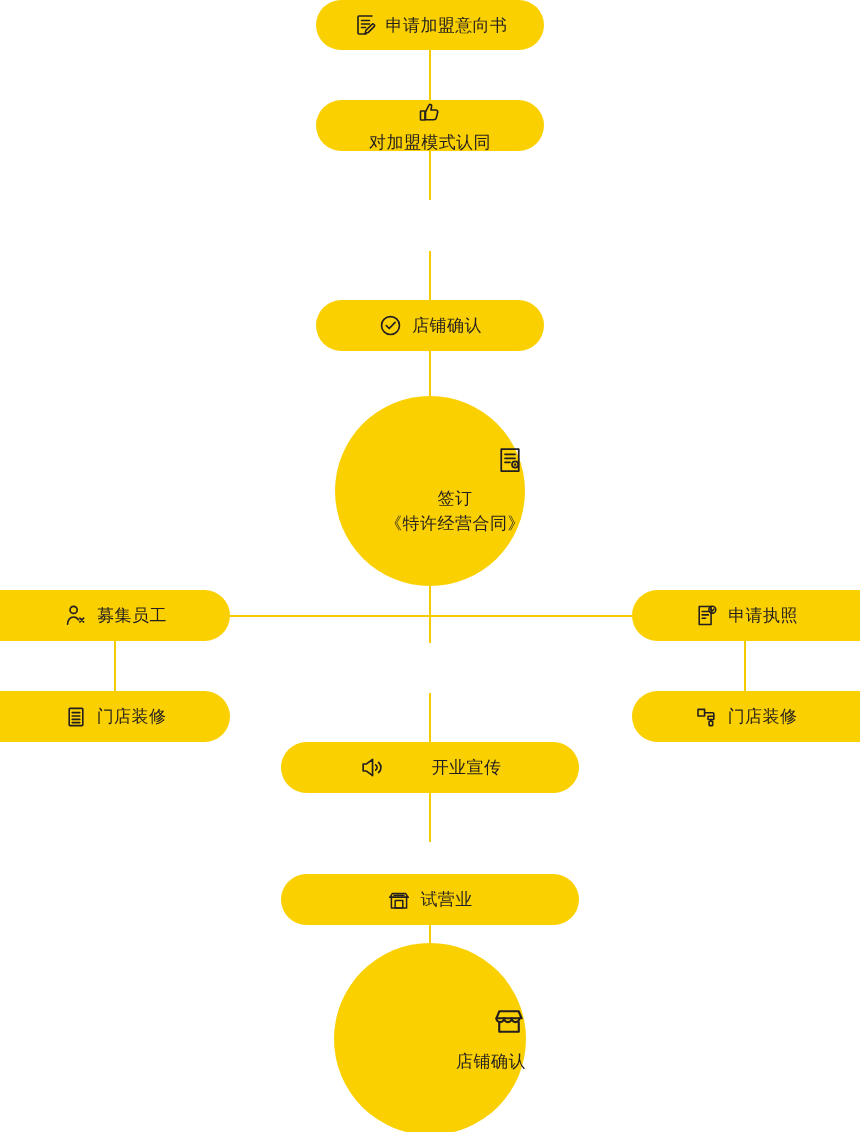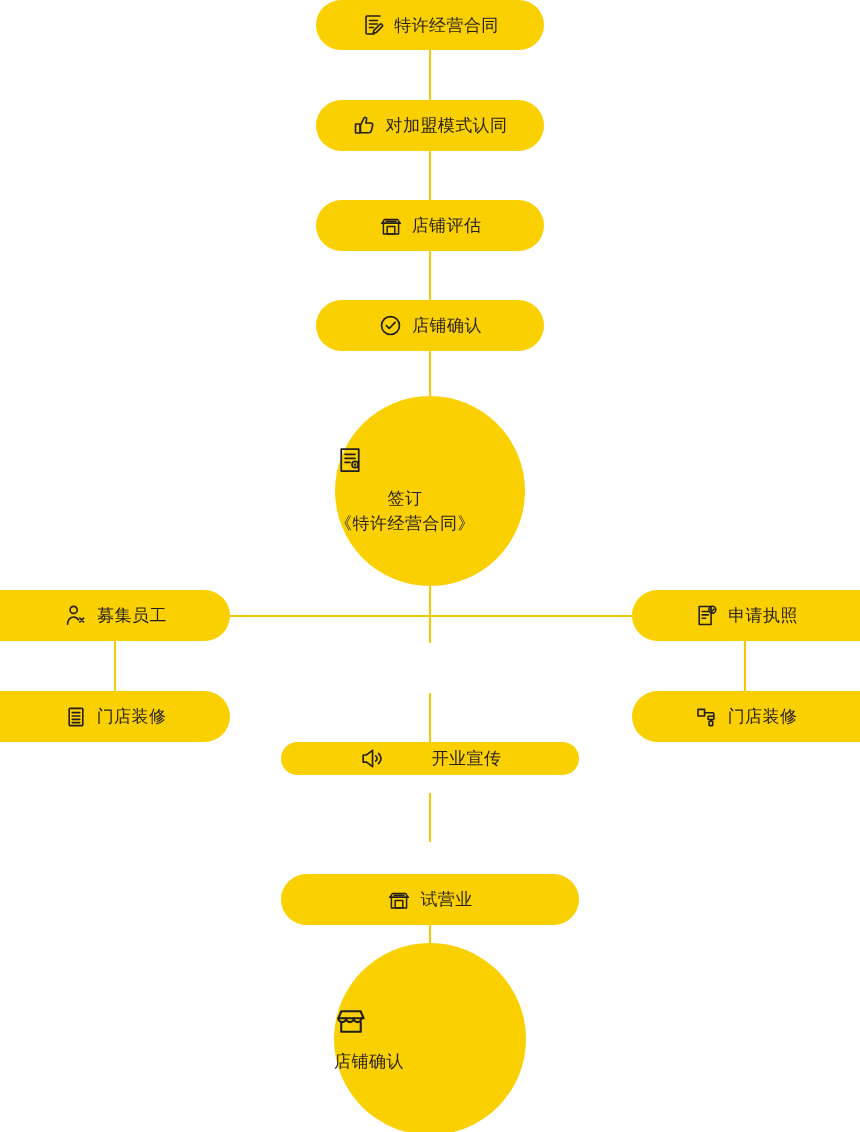--- a/index.html
+++ b/index.html
@@ -56,21 +56,21 @@
   
   .pill.left-edge { justify-content: center; }
 
   
   .circle {
     position: absolute;
     background: #FBD000;
     border-radius: 50%;
     display: flex;
     flex-direction: column;
-    align-items: flex-start;
+    align-items: flex-end;
     justify-content: center;
     color: #231f20;
     text-align: center;
   }
   .circle .ico { margin-bottom: 12px; }
   .circle .label {
     font-size: 17px;
     line-height: 1.45;
     letter-spacing: 0.5px;
     white-space: pre-line;
@@ -98,137 +98,125 @@
   <div class="conn v" style="left:744px; top:641px; height:50px;"></div>
 
   <div class="pill" style="left:316px; top:0px; width:228px; height:50px;">
     <span class="ico">
       <svg width="24" height="24" viewBox="0 0 24 24" fill="none" stroke="#231f20" stroke-width="1.6" stroke-linecap="round" stroke-linejoin="round">
         <path d="M19 3H6a1 1 0 0 0-1 1v16a1 1 0 0 0 1 1h7"></path>
         <path d="M8.5 7.5h8M8.5 11h8M8.5 14.5h4"></path>
         <path d="M21.3 13.4l-6.2 6.2-3 .8.8-3 6.2-6.2a1.1 1.1 0 0 1 1.6 0l.6.6a1.1 1.1 0 0 1 0 1.6z"></path>
       </svg>
     </span>
-    <span class="label">特许经营合同</span>
-  </div>
-
-  <div class="pill" style="left:316px; top:100px; width:228px; height:51px;">
+    <span class="label">申请加盟意向书</span>
+  </div>
+
+  <div class="pill" style="left:316px; top:100px; width:228px; height:51px;flex-direction:column;">
     <span class="ico">
       <svg width="24" height="24" viewBox="0 0 24 24" fill="none" stroke="#231f20" stroke-width="1.6" stroke-linecap="round" stroke-linejoin="round">
         <rect x="2.5" y="10" width="4.5" height="9" rx="0.6"></rect>
         <path d="M7.5 11.2l3.2-6.6c.4-.9 1-1.4 1.8-1.2.9.2 1.3 1 1.1 2l-.7 3.6h4.9c1.3 0 2.2 1.1 1.9 2.3l-1.4 5.4c-.3 1.2-1.3 2-2.5 2H7.5z"></path>
       </svg>
     </span>
     <span class="label">对加盟模式认同</span>
   </div>
 
-  <div class="pill" style="left:316px; top:200px; width:228px; height:51px;">
+
+  <div class="pill" style="left:316px; top:300px; width:228px; height:51px;text-align:right;">
+    <span class="ico">
+      <svg width="25" height="25" viewBox="0 0 24 24" fill="none" stroke="#231f20" stroke-width="1.6" stroke-linecap="round" stroke-linejoin="round">
+        <circle cx="12" cy="12" r="8.6"></circle>
+        <path d="M8 12.1l2.8 2.8L16.4 9"></path>
+      </svg>
+    </span>
+    <span class="label">店铺确认</span>
+  </div>
+
+  <div class="circle" style="left:335px; top:396px; width:190px; height:190px;">
+    <span class="ico">
+      <svg width="30" height="30" viewBox="0 0 24 24" fill="none" stroke="#231f20" stroke-width="1.4" stroke-linecap="round" stroke-linejoin="round">
+        <path d="M5 3.2h14v17.6H5z"></path>
+        <path d="M8 7.4h8M8 10.6h8M8 13.8h4"></path>
+        <circle cx="16.1" cy="15.5" r="2.5"></circle>
+        <path d="M16.1 14.1l.42 .88.97.13-.7.68.17.96-.86-.45-.86.45.17-.96-.7-.68.97-.13z" fill="#231f20" stroke="none"></path>
+      </svg>
+    </span>
+    <span class="label">签订
+《特许经营合同》</span>
+  </div>
+
+  <div class="pill left-edge" style="left:-26px; top:590px; width:256px; height:51px; padding-left:26px;">
+    <span class="ico">
+      <svg width="25" height="25" viewBox="0 0 24 24" fill="none" stroke="#231f20" stroke-width="1.6" stroke-linecap="round" stroke-linejoin="round">
+        <circle cx="10.2" cy="6.6" r="3.4"></circle>
+        <path d="M4.4 20.4c0-3.9 2.6-7 5.8-7 1.9 0 3.6 1.1 4.7 2.8"></path>
+        <path d="M16.2 14.6l3.6 3.6M19.8 14.6l-3.6 3.6"></path>
+      </svg>
+    </span>
+    <span class="label">募集员工</span>
+  </div>
+
+  <div class="pill left-edge" style="left:-26px; top:691px; width:256px; height:51px; padding-left:26px;">
+    <span class="ico">
+      <svg width="24" height="24" viewBox="0 0 24 24" fill="none" stroke="#231f20" stroke-width="1.6" stroke-linecap="round" stroke-linejoin="round">
+        <rect x="5.2" y="3.4" width="13.6" height="17.2" rx="0.8"></rect>
+        <path d="M8.2 7.6h7.6M8.2 11h7.6M8.2 14.4h7.6M8.2 17.6h7.6"></path>
+      </svg>
+    </span>
+    <span class="label">门店装修</span>
+  </div>
+
+  <div class="pill" style="left:632px; top:590px; width:254px; height:51px; padding-right:26px;">
+    <span class="ico">
+      <svg width="25" height="25" viewBox="0 0 24 24" fill="none" stroke="#231f20" stroke-width="1.5" stroke-linecap="round" stroke-linejoin="round">
+        <path d="M5 3.4h11.4V20.6H5z"></path>
+        <path d="M7.8 8.2h6M7.8 11.4h6M7.8 14.6h3.4"></path>
+        <circle cx="17.6" cy="6.4" r="3.3"></circle>
+        <path d="M16.1 6.2l1.5 1.5 1.6-1.9"></path>
+      </svg>
+    </span>
+    <span class="label">申请执照</span>
+  </div>
+
+  <div class="pill" style="left:632px; top:691px; width:254px; height:51px; padding-right:26px;">
+    <span class="ico">
+      <svg width="24" height="24" viewBox="0 0 24 24" fill="none" stroke="#231f20" stroke-width="1.6" stroke-linecap="round" stroke-linejoin="round">
+        <rect x="3" y="4.4" width="6.6" height="6.6"></rect>
+        <path d="M9.6 7.7h8.2a1 1 0 0 1 1 1v2.6"></path>
+        <rect x="13" y="11.3" width="5.8" height="3.2" rx="0.4"></rect>
+        <path d="M15.9 14.5v1.7"></path>
+        <rect x="14.1" y="16.2" width="3.6" height="4.4" rx="0.5"></rect>
+      </svg>
+    </span>
+    <span class="label">门店装修</span>
+  </div>
+
+
+  <div class="pill" style="left:281px; top:742px; width:298px; height:51px;gap:48px;">
+    <span class="ico">
+      <svg width="25" height="25" viewBox="0 0 24 24" fill="none" stroke="#231f20" stroke-width="1.6" stroke-linecap="round" stroke-linejoin="round">
+        <path d="M4 8.6h3.2L13 4.2v15.6L7.2 15.4H4z"></path>
+        <path d="M16 9.4c.9.8 1.4 1.7 1.4 2.6s-.5 1.8-1.4 2.6"></path>
+        <path d="M18.8 7.2c1.5 1.3 2.3 2.9 2.3 4.8s-.8 3.5-2.3 4.8"></path>
+      </svg>
+    </span>
+    <span class="label">开业宣传</span>
+  </div>
+
+  <div class="pill" style="left:281px; top:874px; width:298px; height:51px;">
     <span class="ico">
       <svg width="24" height="24" viewBox="0 0 24 24" fill="none" stroke="#231f20" stroke-width="1.5" stroke-linecap="round" stroke-linejoin="round">
         <path d="M3.2 9.2L5.4 5.4h13.2l2.2 3.8z"></path>
         <path d="M4.4 9.2V20h15.2V9.2"></path>
         <path d="M2.6 9.2h18.8"></path>
         <rect x="8.2" y="12.6" width="7.6" height="7.4"></rect>
         <path d="M7 7.3h10"></path>
       </svg>
     </span>
-    <span class="label">店铺评估</span>
-  </div>
-
-  <div class="pill" style="left:316px; top:300px; width:228px; height:51px;text-align:right;">
-    <span class="ico">
-      <svg width="25" height="25" viewBox="0 0 24 24" fill="none" stroke="#231f20" stroke-width="1.6" stroke-linecap="round" stroke-linejoin="round">
-        <circle cx="12" cy="12" r="8.6"></circle>
-        <path d="M8 12.1l2.8 2.8L16.4 9"></path>
-      </svg>
-    </span>
-    <span class="label">店铺确认</span>
-  </div>
-
-  <div class="circle" style="left:335px; top:396px; width:190px; height:190px;">
-    <span class="ico">
-      <svg width="30" height="30" viewBox="0 0 24 24" fill="none" stroke="#231f20" stroke-width="1.4" stroke-linecap="round" stroke-linejoin="round">
-        <path d="M5 3.2h14v17.6H5z"></path>
-        <path d="M8 7.4h8M8 10.6h8M8 13.8h4"></path>
-        <circle cx="16.1" cy="15.5" r="2.5"></circle>
-        <path d="M16.1 14.1l.42 .88.97.13-.7.68.17.96-.86-.45-.86.45.17-.96-.7-.68.97-.13z" fill="#231f20" stroke="none"></path>
-      </svg>
-    </span>
-    <span class="label">签订
-《特许经营合同》</span>
-  </div>
-
-  <div class="pill left-edge" style="left:-26px; top:590px; width:256px; height:51px; padding-left:26px;">
-    <span class="ico">
-      <svg width="25" height="25" viewBox="0 0 24 24" fill="none" stroke="#231f20" stroke-width="1.6" stroke-linecap="round" stroke-linejoin="round">
-        <circle cx="10.2" cy="6.6" r="3.4"></circle>
-        <path d="M4.4 20.4c0-3.9 2.6-7 5.8-7 1.9 0 3.6 1.1 4.7 2.8"></path>
-        <path d="M16.2 14.6l3.6 3.6M19.8 14.6l-3.6 3.6"></path>
-      </svg>
-    </span>
-    <span class="label">募集员工</span>
-  </div>
-
-  <div class="pill left-edge" style="left:-26px; top:691px; width:256px; height:51px; padding-left:26px;">
-    <span class="ico">
-      <svg width="24" height="24" viewBox="0 0 24 24" fill="none" stroke="#231f20" stroke-width="1.6" stroke-linecap="round" stroke-linejoin="round">
-        <rect x="5.2" y="3.4" width="13.6" height="17.2" rx="0.8"></rect>
-        <path d="M8.2 7.6h7.6M8.2 11h7.6M8.2 14.4h7.6M8.2 17.6h7.6"></path>
-      </svg>
-    </span>
-    <span class="label">门店装修</span>
-  </div>
-
-  <div class="pill" style="left:632px; top:590px; width:254px; height:51px; padding-right:26px;">
-    <span class="ico">
-      <svg width="25" height="25" viewBox="0 0 24 24" fill="none" stroke="#231f20" stroke-width="1.5" stroke-linecap="round" stroke-linejoin="round">
-        <path d="M5 3.4h11.4V20.6H5z"></path>
-        <path d="M7.8 8.2h6M7.8 11.4h6M7.8 14.6h3.4"></path>
-        <circle cx="17.6" cy="6.4" r="3.3"></circle>
-        <path d="M16.1 6.2l1.5 1.5 1.6-1.9"></path>
-      </svg>
-    </span>
-    <span class="label">申请执照</span>
-  </div>
-
-  <div class="pill" style="left:632px; top:691px; width:254px; height:51px; padding-right:26px;">
-    <span class="ico">
-      <svg width="24" height="24" viewBox="0 0 24 24" fill="none" stroke="#231f20" stroke-width="1.6" stroke-linecap="round" stroke-linejoin="round">
-        <rect x="3" y="4.4" width="6.6" height="6.6"></rect>
-        <path d="M9.6 7.7h8.2a1 1 0 0 1 1 1v2.6"></path>
-        <rect x="13" y="11.3" width="5.8" height="3.2" rx="0.4"></rect>
-        <path d="M15.9 14.5v1.7"></path>
-        <rect x="14.1" y="16.2" width="3.6" height="4.4" rx="0.5"></rect>
-      </svg>
-    </span>
-    <span class="label">门店装修</span>
-  </div>
-
-
-  <div class="pill" style="left:281px; top:742px; width:298px; height:33px;gap:48px;">
-    <span class="ico">
-      <svg width="25" height="25" viewBox="0 0 24 24" fill="none" stroke="#231f20" stroke-width="1.6" stroke-linecap="round" stroke-linejoin="round">
-        <path d="M4 8.6h3.2L13 4.2v15.6L7.2 15.4H4z"></path>
-        <path d="M16 9.4c.9.8 1.4 1.7 1.4 2.6s-.5 1.8-1.4 2.6"></path>
-        <path d="M18.8 7.2c1.5 1.3 2.3 2.9 2.3 4.8s-.8 3.5-2.3 4.8"></path>
-      </svg>
-    </span>
-    <span class="label">开业宣传</span>
-  </div>
-
-  <div class="pill" style="left:281px; top:874px; width:298px; height:51px;">
-    <span class="ico">
-      <svg width="24" height="24" viewBox="0 0 24 24" fill="none" stroke="#231f20" stroke-width="1.5" stroke-linecap="round" stroke-linejoin="round">
-        <path d="M3.2 9.2L5.4 5.4h13.2l2.2 3.8z"></path>
-        <path d="M4.4 9.2V20h15.2V9.2"></path>
-        <path d="M2.6 9.2h18.8"></path>
-        <rect x="8.2" y="12.6" width="7.6" height="7.4"></rect>
-        <path d="M7 7.3h10"></path>
-      </svg>
-    </span>
     <span class="label">试营业</span>
   </div>
 
   <div class="circle" style="left:334px; top:943px; width:192px; height:192px;">
     <span class="ico">
       <svg width="34" height="34" viewBox="0 0 24 24" fill="none" stroke="#231f20" stroke-width="1.5" stroke-linecap="round" stroke-linejoin="round">
         <path d="M3.1 10.1L5.2 5.1h13.6l2.1 5z"></path>
         <path d="M3.1 10.1c0 1.5 1.2 2.7 2.7 2.7s2.7-1.2 2.7-2.7"></path>
         <path d="M8.5 10.1c0 1.5 1.2 2.7 2.7 2.7s2.7-1.2 2.7-2.7"></path>
         <path d="M13.9 10.1c0 1.5 1.2 2.7 2.7 2.7s2.7-1.2 2.7-2.7"></path>

